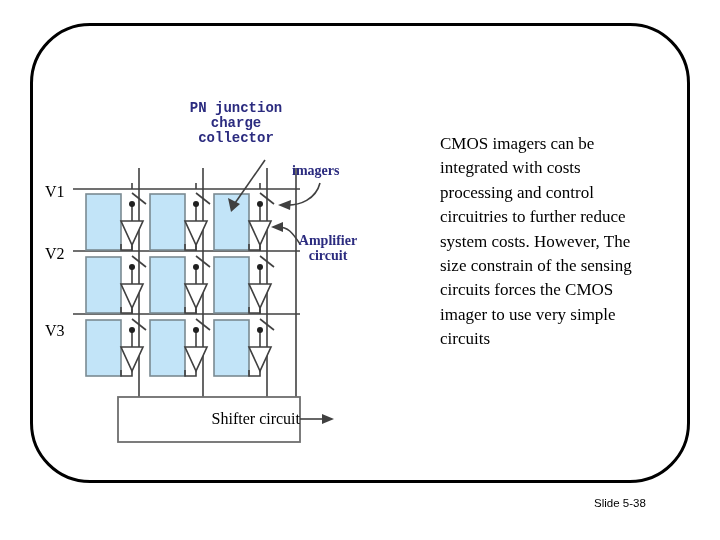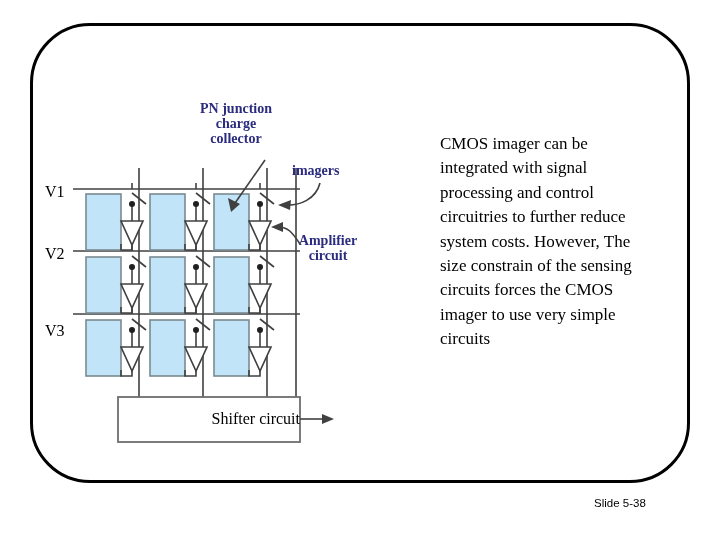--- a/index.html
+++ b/index.html
@@ -50,21 +50,21 @@
   .annot {
     position: absolute;
     color: #2B2B7F;
     font-family: "Liberation Serif", "DejaVu Serif", serif;
     font-weight: bold;
     font-size: 14px;
     line-height: 15px;
     text-align: center;
     white-space: pre-line;
   }
-  #lbl-pn       { left: 168px; top: 101px; width: 136px; }
+  #lbl-pn       { left: 168px; top: 101px; width: 136px; font-family: Liberation Mono, monospace; }
   #lbl-switch   { left: 292px; top: 163px; width: 90px;  text-align: left; }
   #lbl-amp      { left: 276px; top: 233px; width: 104px; }
   #lbl-signal   { left: 330px; top: 410px; width: 120px; text-align: left; }
 
   
   #body-text {
     position: absolute;
     left: 440px;
     top: 132px;
     width: 215px;
@@ -245,17 +245,17 @@
   <div class="annot" id="lbl-amp">Amplifier
 circuit</div>
 
 
   <div class="vlabel" id="v1">V1</div>
   <div class="vlabel" id="v2">V2</div>
   <div class="vlabel" id="v3">V3</div>
 
   <div id="shifter-label">Shifter circuit</div>
 
-  <div id="body-text">CMOS imager can be integrated with signal processing and control circuitries to further reduce system costs. However, The size constrain of the sensing circuits forces the CMOS imager to use very simple circuits</div>
+  <div id="body-text">CMOS imagers can be integrated with costs processing and control circuitries to further reduce system costs. However, The size constrain of the sensing circuits forces the CMOS imager to use very simple circuits</div>
 
   <div class="footer" id="footer-right">Slide 5-38</div>
 
 </div>
 
 </body></html>

